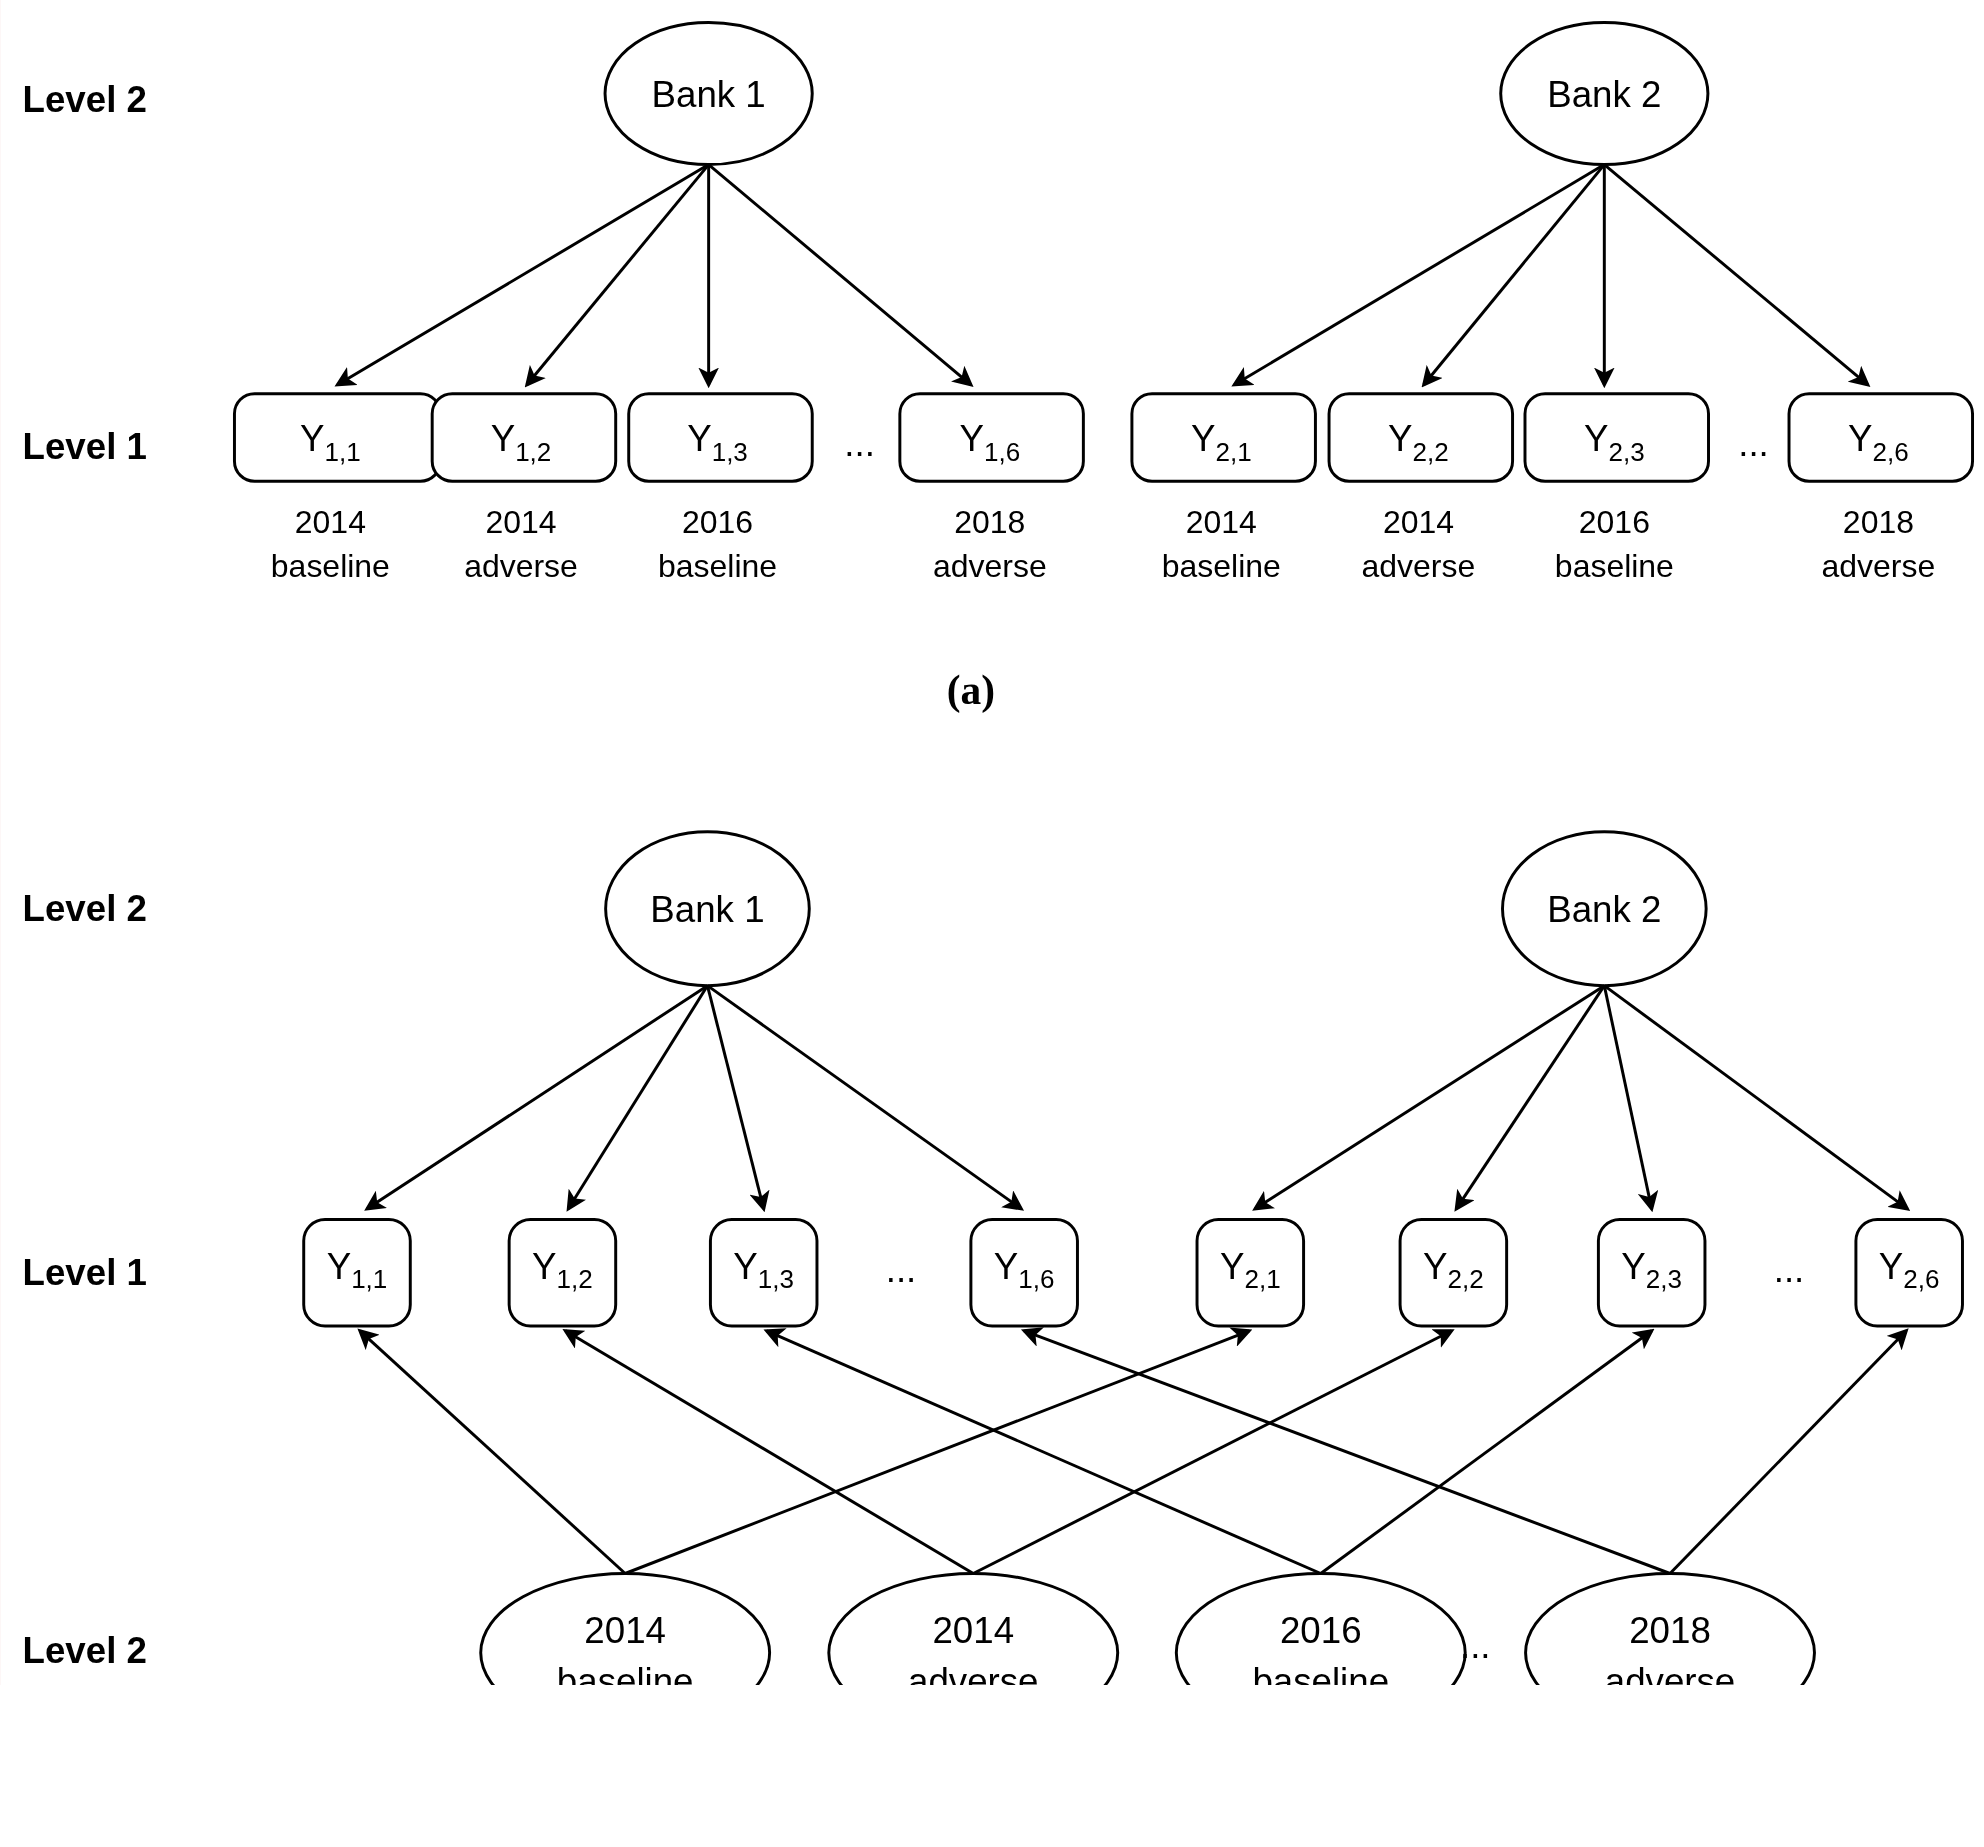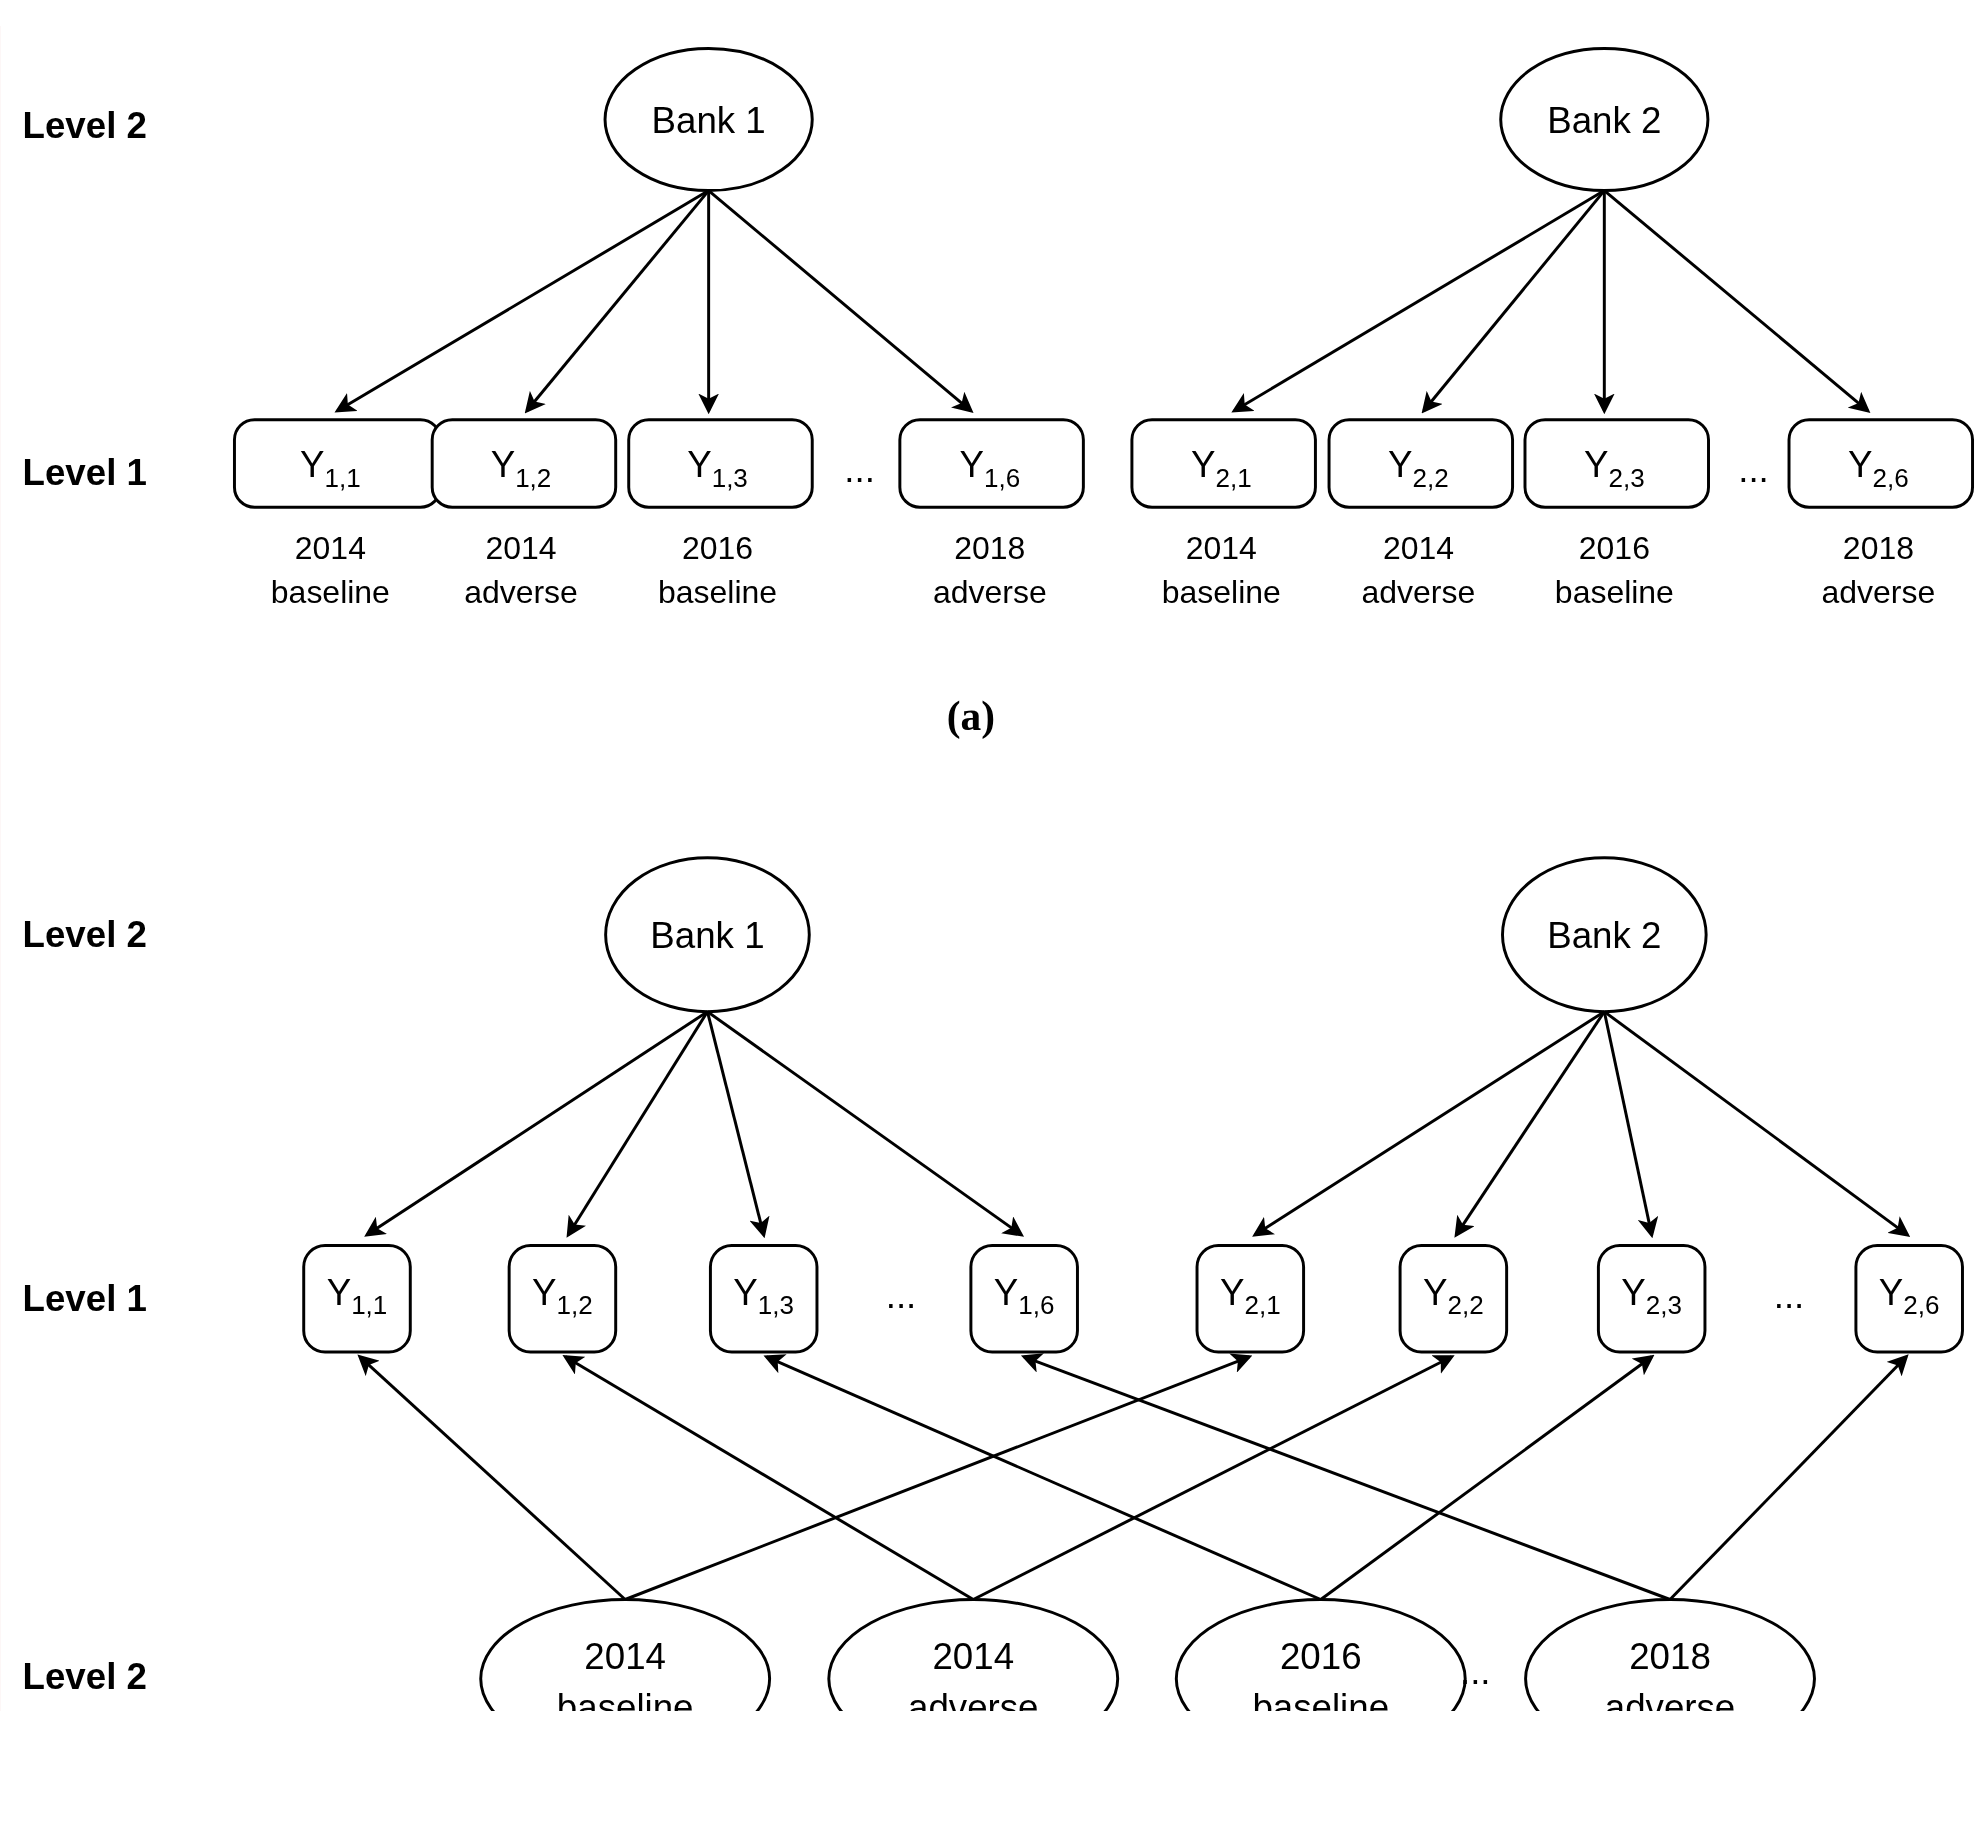--- a/index.html
+++ b/index.html
@@ -1,17 +1,17 @@
 <!DOCTYPE html>
 <html style="font-size:9.5px"><head>
 <meta charset="utf-8">
 <style>
   html,body{margin:0;padding:0;background:#ffffff;}
   body{width:1985px;height:1847px;font-family:"Liberation Sans",sans-serif;color:#000;}
-  #stage{position:relative;width:1985px;height:1685px;background:#b91c1c;overflow:hidden;margin-top:26px;}
+  #stage{position:relative;width:1985px;height:1685px;background:#b91c1c;overflow:hidden;}
   svg#canvas{position:absolute;left:0;top:0;width:1985px;height:1847px;display:block;}
   .lvl-label{font-family:"Liberation Sans",sans-serif;font-weight:bold;font-size:62px;fill:#000;}
   .node-text{font-family:"Liberation Sans",sans-serif;font-size:62px;fill:#000;text-anchor:middle;}
   .ytext{font-family:"Liberation Sans",sans-serif;font-size:62px;fill:#000;text-anchor:middle;}
   .ysub{font-size:44px;}
   .caplabel{font-family:"Liberation Serif",serif;font-size:70px;fill:#000;text-anchor:middle;font-weight:bold;}
   .undertext{font-family:"Liberation Sans",sans-serif;font-size:54px;fill:#000;text-anchor:middle;}
   .dots{font-family:"Liberation Sans",sans-serif;font-size:62px;fill:#000;text-anchor:middle;}
   .shape{fill:#ffffff;stroke:#000000;stroke-width:5;}
   .edge{stroke:#000000;stroke-width:5;fill:none;}

